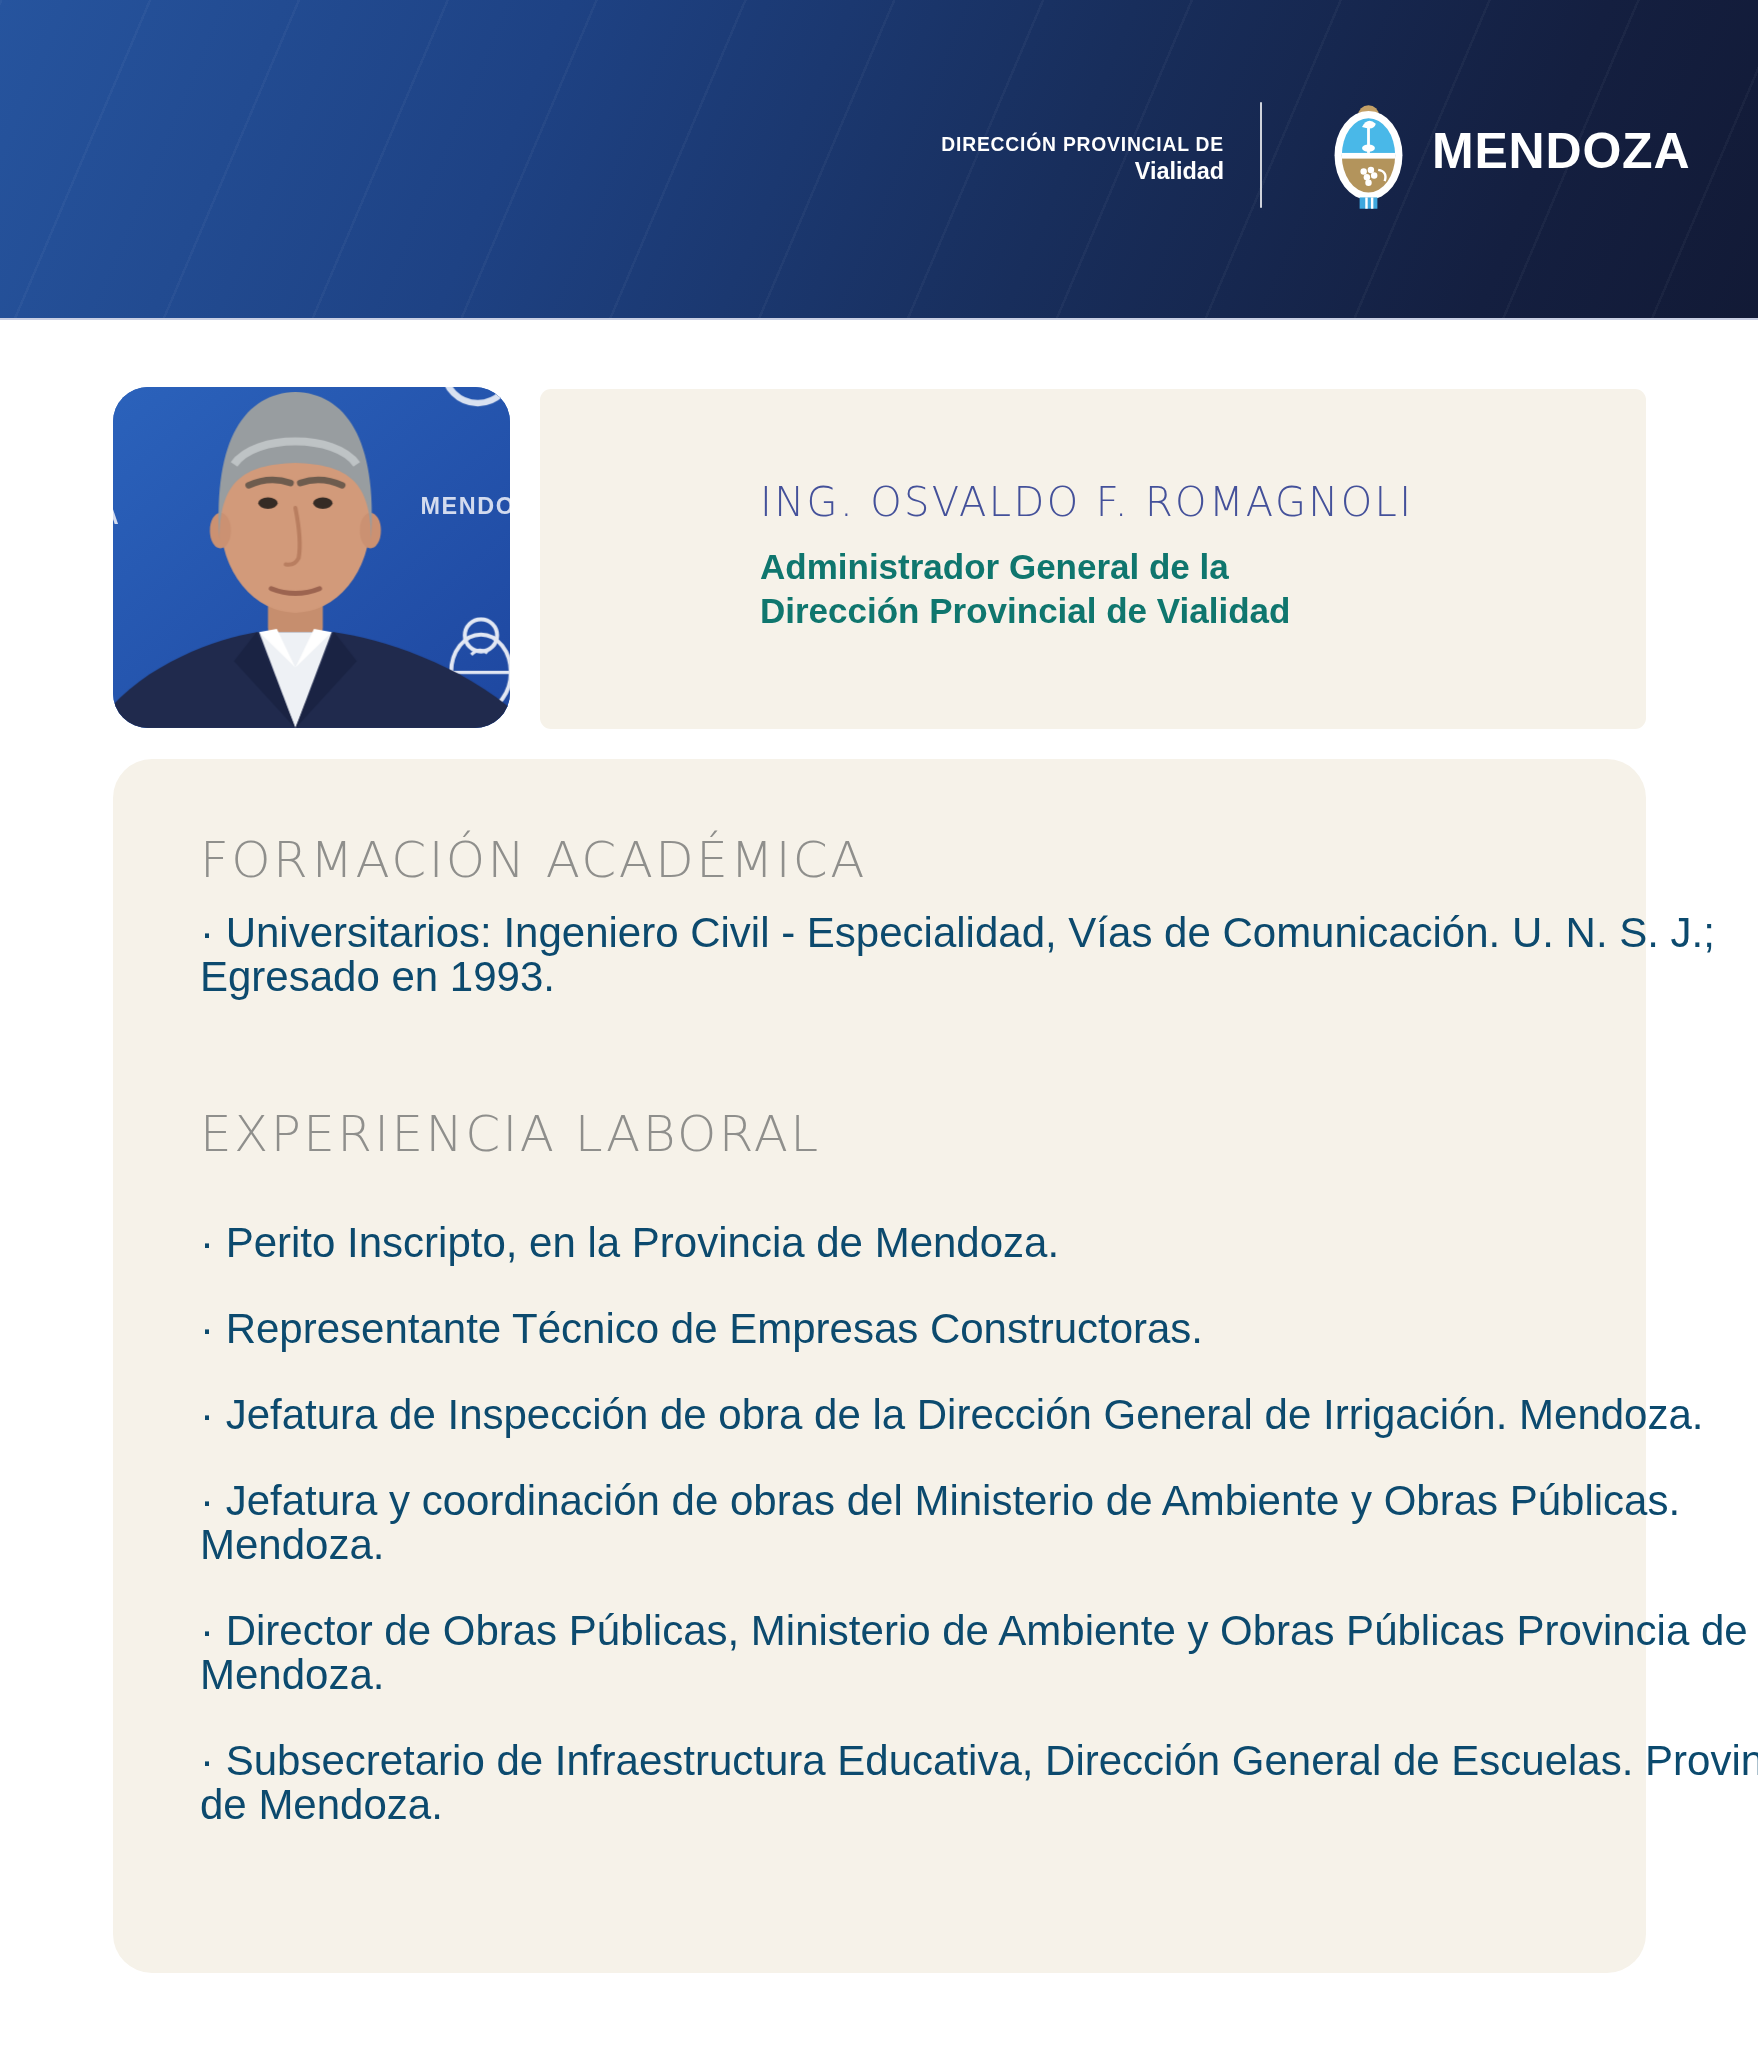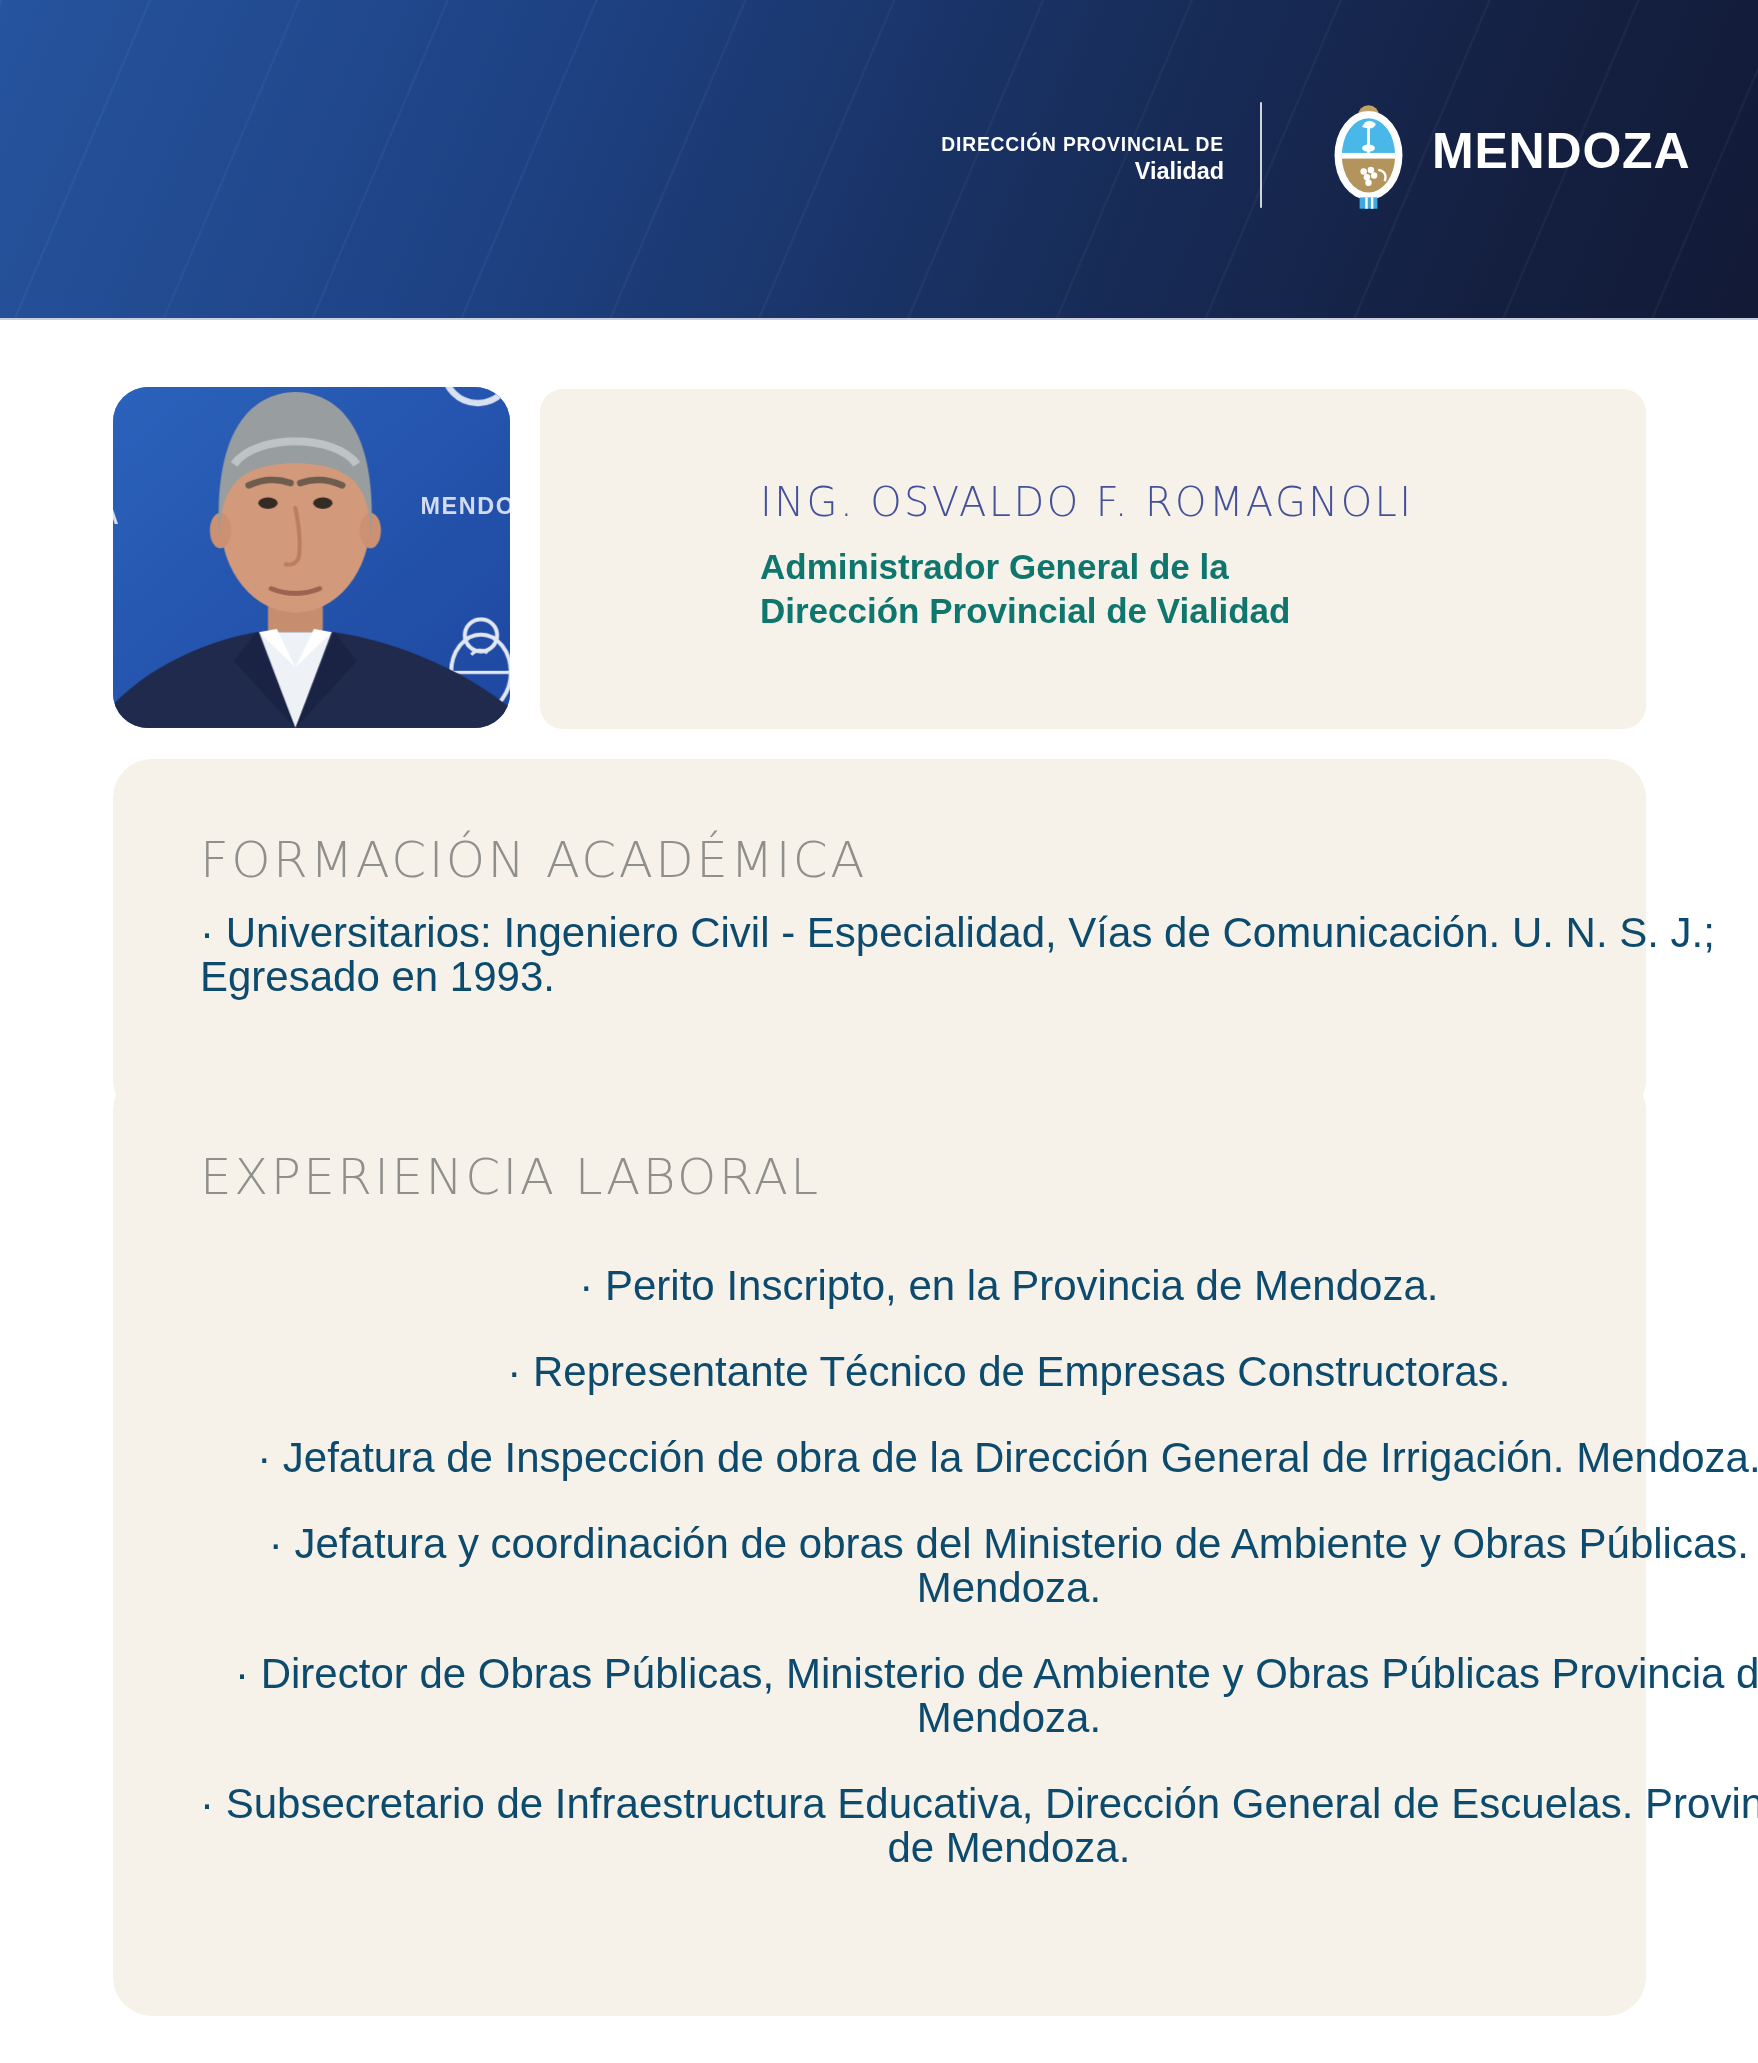--- a/index.html
+++ b/index.html
@@ -33,40 +33,40 @@
     font-size:50px; font-weight:700; letter-spacing:0.8px; line-height:50px;
   }
   
   .photo {
     position:absolute; left:113px; top:387px; width:397px; height:341px;
     border-radius:35px; overflow:hidden; background:#2458b0;
   }
   .photo svg { display:block; width:100%; height:100%; }
   .namecard {
     position:absolute; left:540px; top:389px; width:1106px; height:340px;
-    border-radius:23px; background:#f6f2e9;
+    border-radius:11px; background:#f6f2e9;
   }
   .name {
     position:absolute; left:220px; top:90px;
     font-family:"DejaVu Sans","Liberation Sans",sans-serif;
     font-weight:200; font-size:40px; letter-spacing:2.4px; color:#44519a;
     line-height:47px; white-space:pre;
   }
   .role {
     position:absolute; left:220px; top:156px;
     font-size:35px; font-weight:700; line-height:44px; color:#0f766e;
     white-space:pre-line;
   }
   
   .box {
     position:absolute; left:113px; width:1533px;
     background:#f6f2e9; border-radius:39px;
   }
   .box-formacion   { top:759px;  height:360px; }
-  .box-experiencia { top:1071px; height:945px;text-align:center; }
+  .box-experiencia { top:1028px; height:945px; }
   .sec-title {
     position:absolute; left:87px;
     font-family:"DejaVu Sans","Liberation Sans",sans-serif;
     font-weight:200; font-size:50px; letter-spacing:2.4px; color:#8f8f8c;
     line-height:50px; white-space:pre;
   }
   .box-formacion .sec-title   { top:76px; }
   .box-experiencia .sec-title { top:81px; }
   .sec-body { position:absolute; left:87px; }
   .box-formacion .sec-body   { top:152px; }

